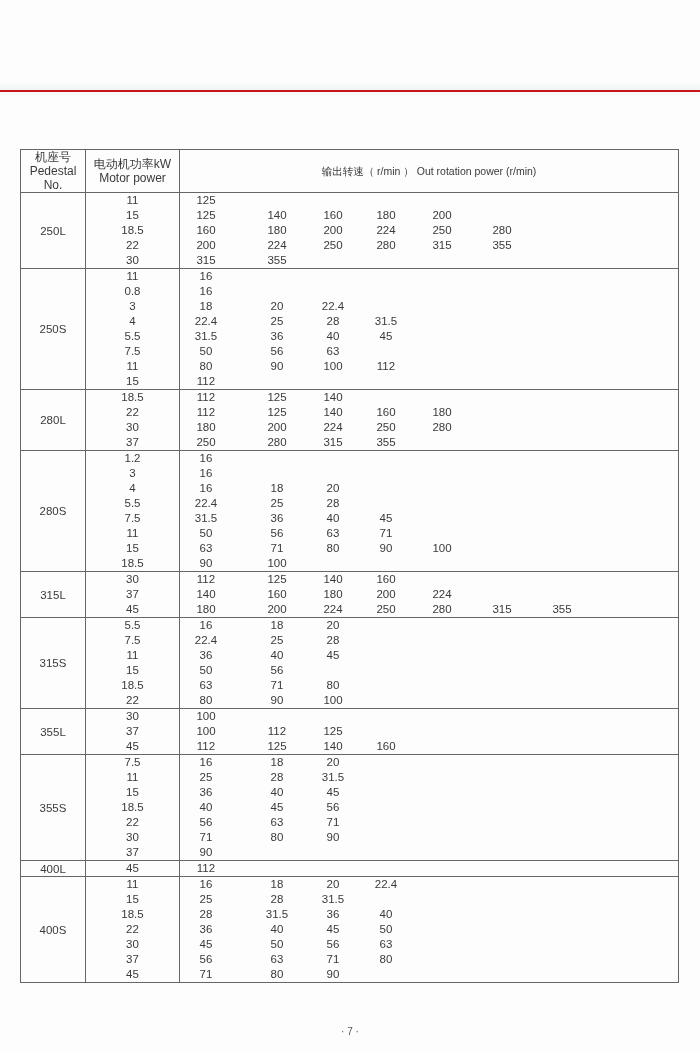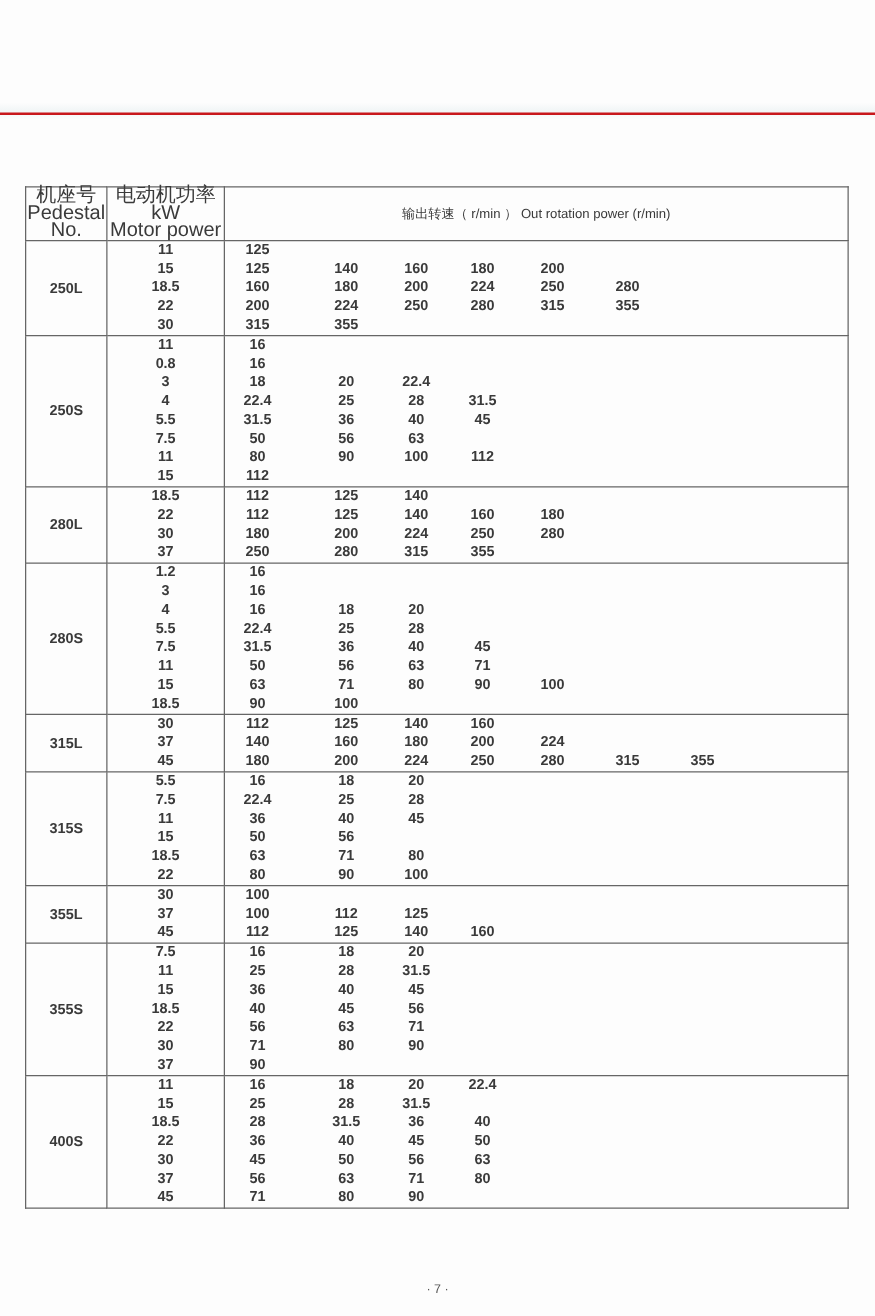--- a/index.html
+++ b/index.html
@@ -1,21 +1,21 @@
 <!DOCTYPE html>
 <html><head>
 <meta charset="utf-8">
 <style>
   html,body{margin:0;padding:0;background:#fdfdfd;}
   body{width:700px;height:1053px;position:relative;overflow:hidden;font-family:"Liberation Sans",sans-serif;color:#3a3a3a;}
   .redline{position:absolute;left:0;top:90px;width:700px;height:2px;background:#c8171c;}
   .redshade{position:absolute;left:0;top:82px;width:700px;height:14px;background:linear-gradient(#fdfdfd,#f1f5f6,#fdfdfd);}
   table{position:absolute;left:20px;top:149px;width:659px;border-collapse:collapse;table-layout:fixed;font-size:11.5px;}
-  td,th{border:1px solid #666;padding:0;font-weight:bold;}
-  th{font-weight:normal;height:40px;font-size:16px;line-height:14px;}
+  td,th{border:1px solid #666;padding:0;}
+  th{font-weight:normal;height:40px;font-size:12px;line-height:14px;}
   col.c1{width:65px;} col.c2{width:94px;}
   .ped{text-align:center;vertical-align:middle;font-size:11.5px;}
   .pow{text-align:center;vertical-align:top;}
   .pow div{height:15px;line-height:15px;}
   .spd{vertical-align:top;position:relative;}
   .srow{height:15px;line-height:15px;position:relative;}
   .srow span{position:absolute;top:0;text-align:center;width:40px;}
   .hdr-speed{text-align:center;font-size:10.5px;}
   .pagenum{position:absolute;left:0;width:700px;top:1026px;text-align:center;font-size:10px;color:#555;}
 </style>
@@ -368,20 +368,31 @@
             <span style="left: 6px;">71</span>
             <span style="left: 77px;">80</span>
             <span style="left: 133px;">90</span>
           </div>
           <div class="srow">
             <span style="left: 6px;">90</span>
           </div>
         </td>
       </tr>
       <tr>
+        <td class="ped">400L</td>
+        <td class="pow">
+          <div>45</div>
+        </td>
+        <td class="spd">
+          <div class="srow">
+            <span style="left: 6px;">112</span>
+          </div>
+        </td>
+      </tr>
+      <tr>
         <td class="ped">400S</td>
         <td class="pow">
           <div>11</div>
           <div>15</div>
           <div>18.5</div>
           <div>22</div>
           <div>30</div>
           <div>37</div>
           <div>45</div>
         </td>

